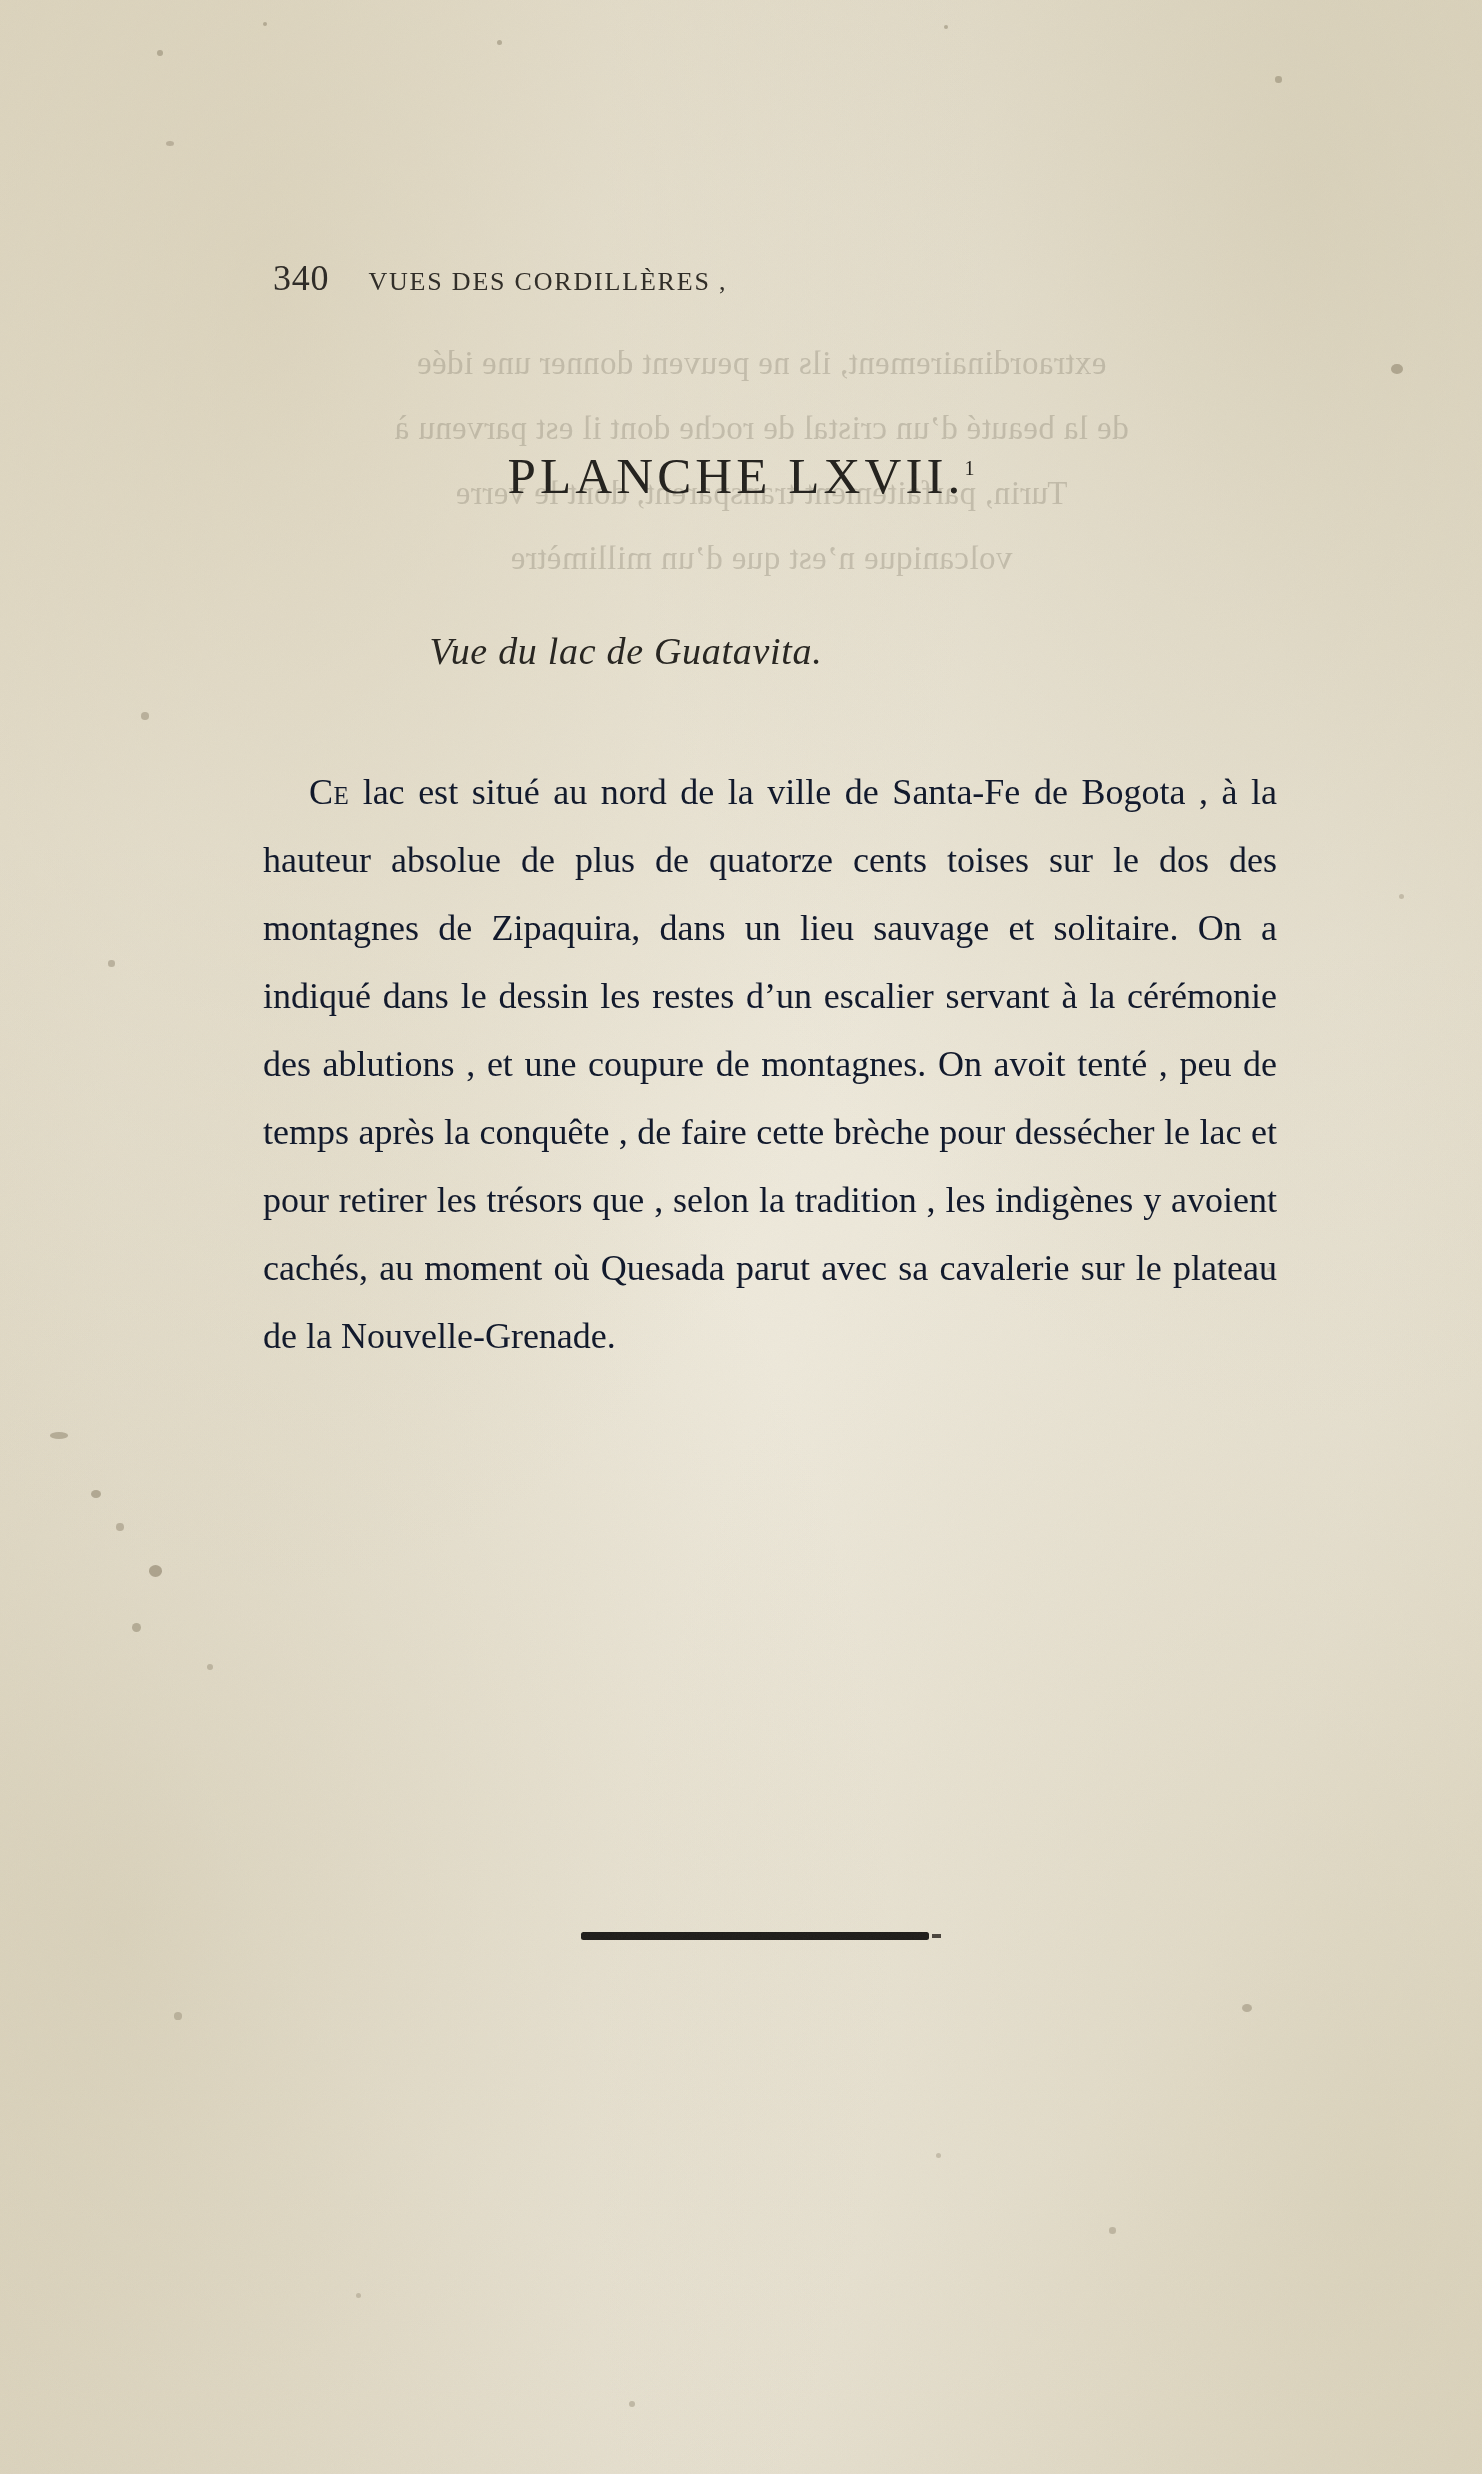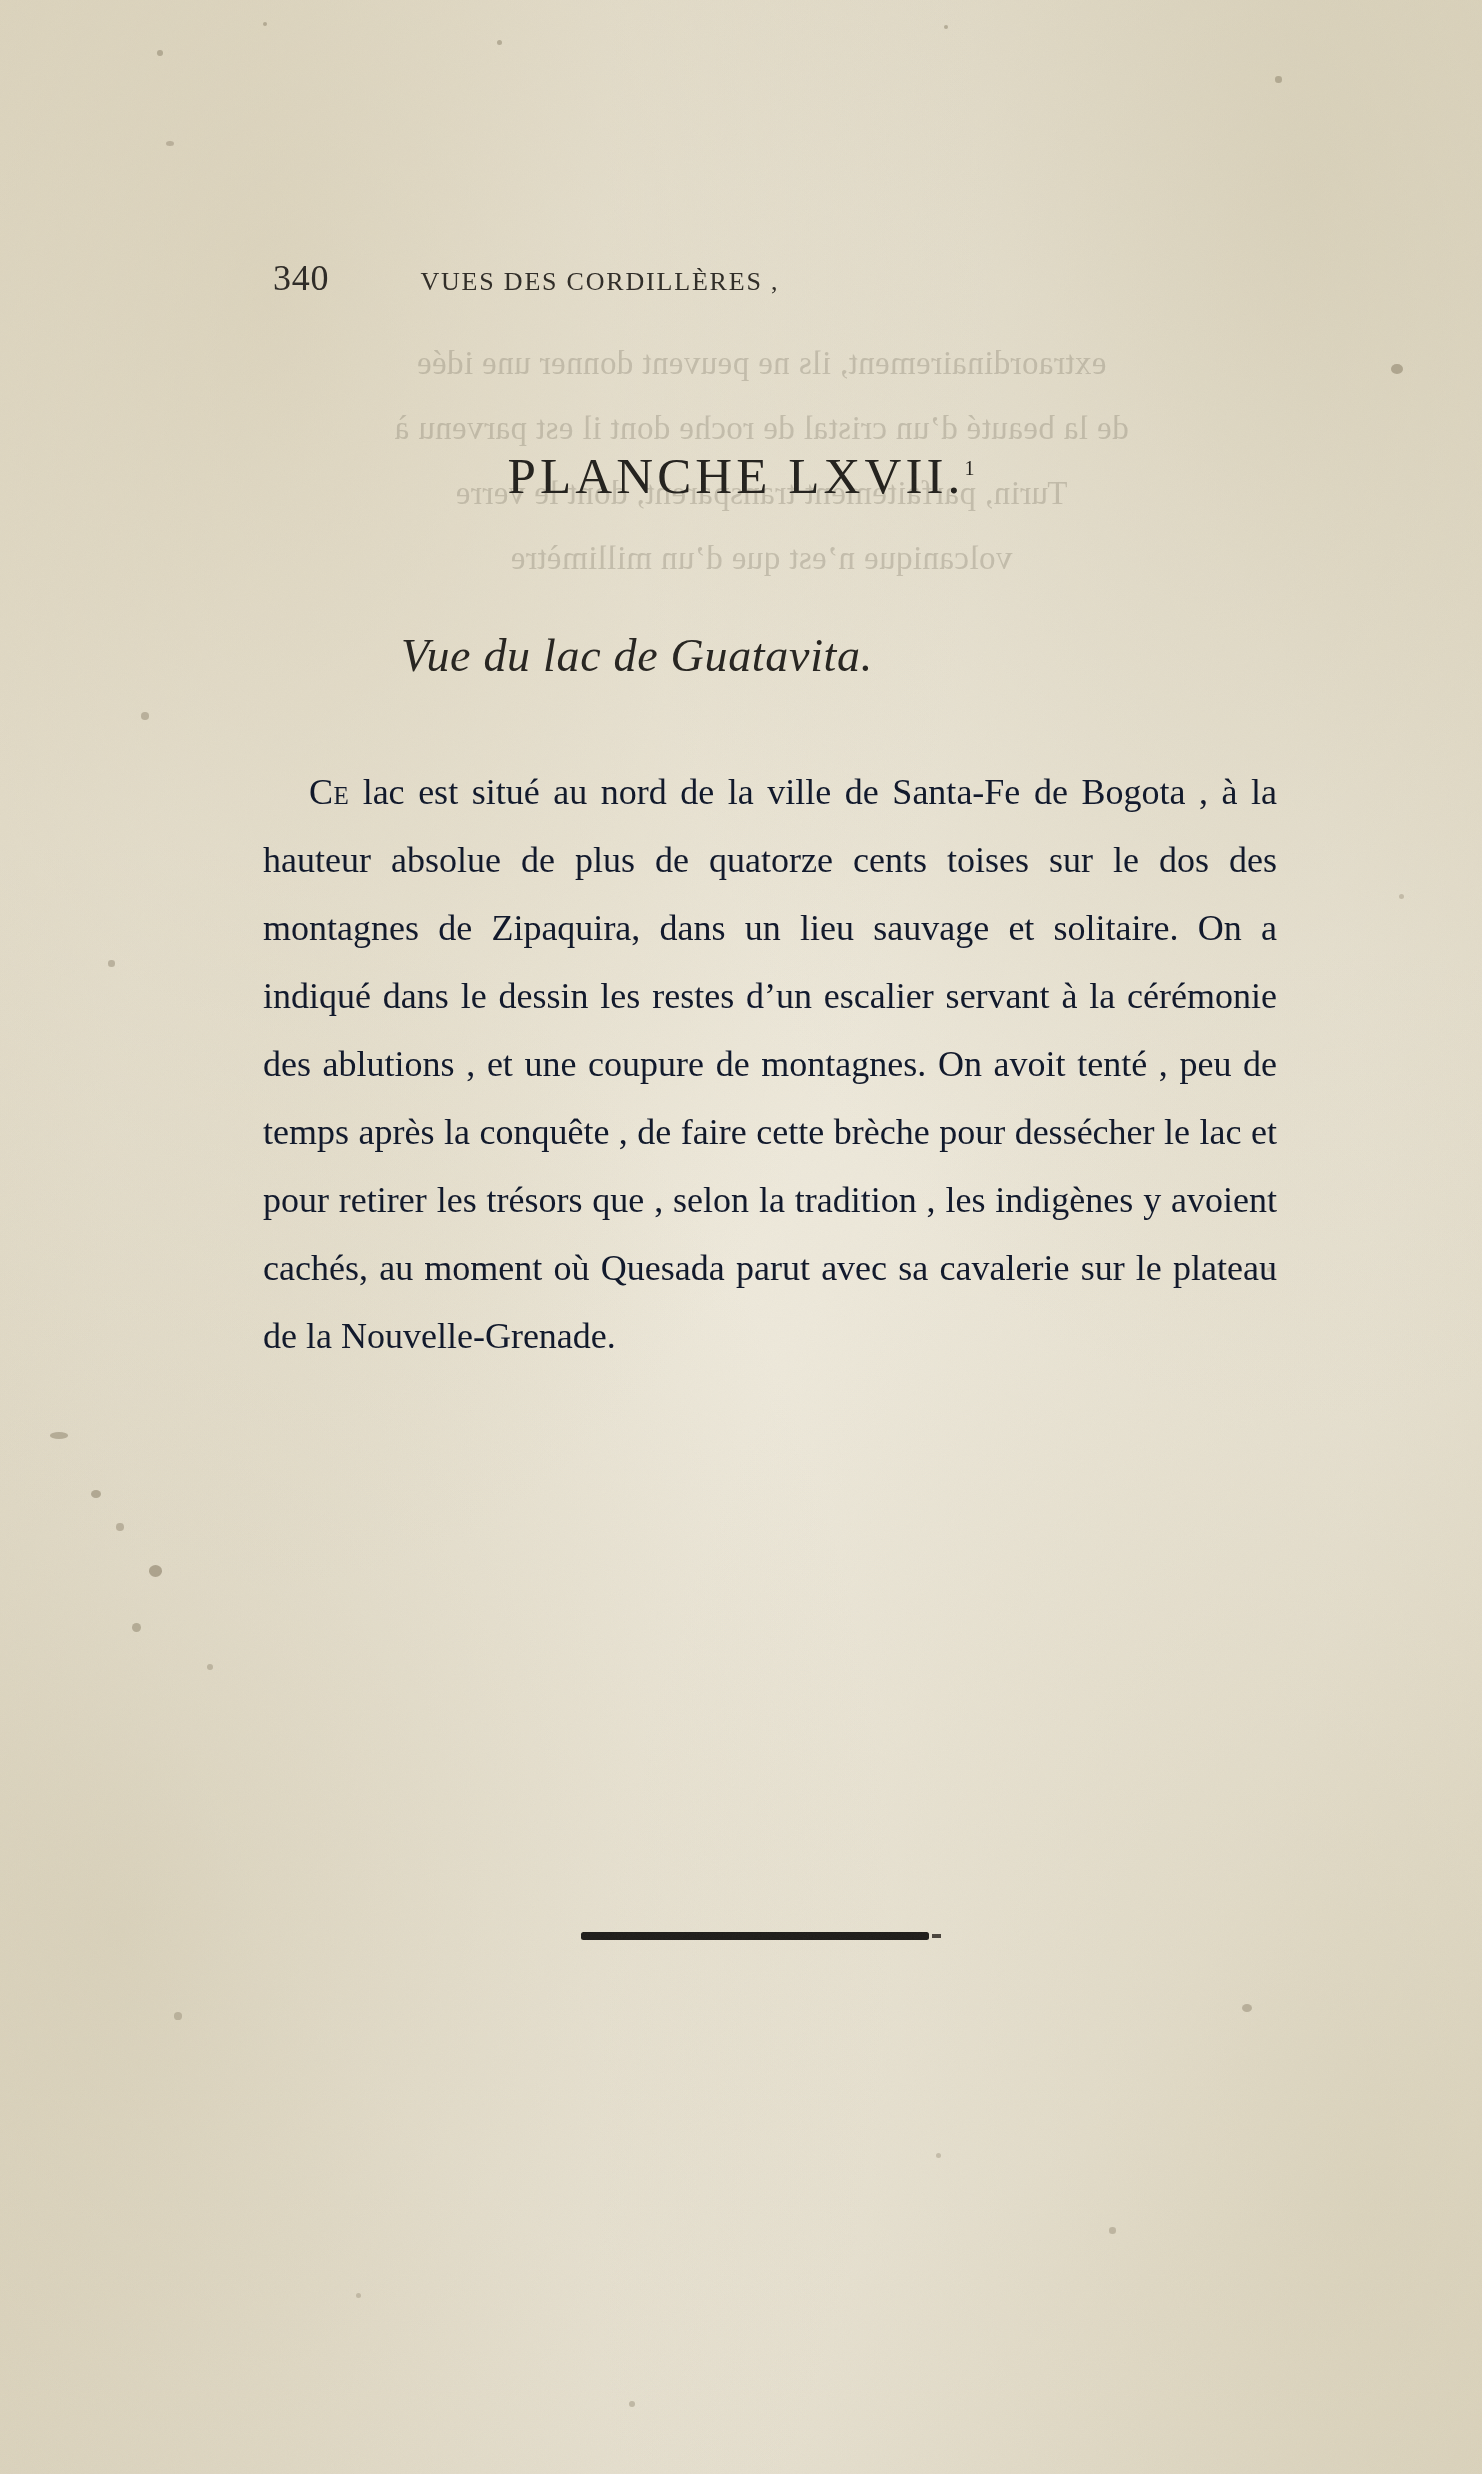--- a/index.html
+++ b/index.html
@@ -67,21 +67,21 @@
     display: flex;
     align-items: baseline;
   }
   .folio {
     font-size: 36px;
     color: #2d2a26;
     letter-spacing: 0.8px;
     font-family: "Liberation Serif", serif;
   }
   .runtitle {
-    margin-left: 91px;
+    margin-left: 39px;
     font-size: 26px;
     letter-spacing: 1.8px;
     color: #2f2c27;
     font-variant: small-caps;
     text-transform: uppercase;
     font-family: "Liberation Serif", serif;
   }
 
   .planche {
     position: absolute;
@@ -99,26 +99,25 @@
     letter-spacing: 0;
     vertical-align: super;
   }
 
   .subtitle {
     position: absolute;
     left: 0;
     top: 629px;
     width: 1252px;
     text-align: center;
-    font-size: 46px;
+    font-size: 38px;
     font-style: italic;
     color: #262420;
     letter-spacing: 0.7px;
     font-family: "Liberation Serif", serif;
-    padding-left: 11px;
   }
 
   .body-text {
     position: absolute;
     left: 263px;
     top: 758px;
     width: 1014px;
     font-size: 36px;
     line-height: 68px;
     color: #0f172a;

